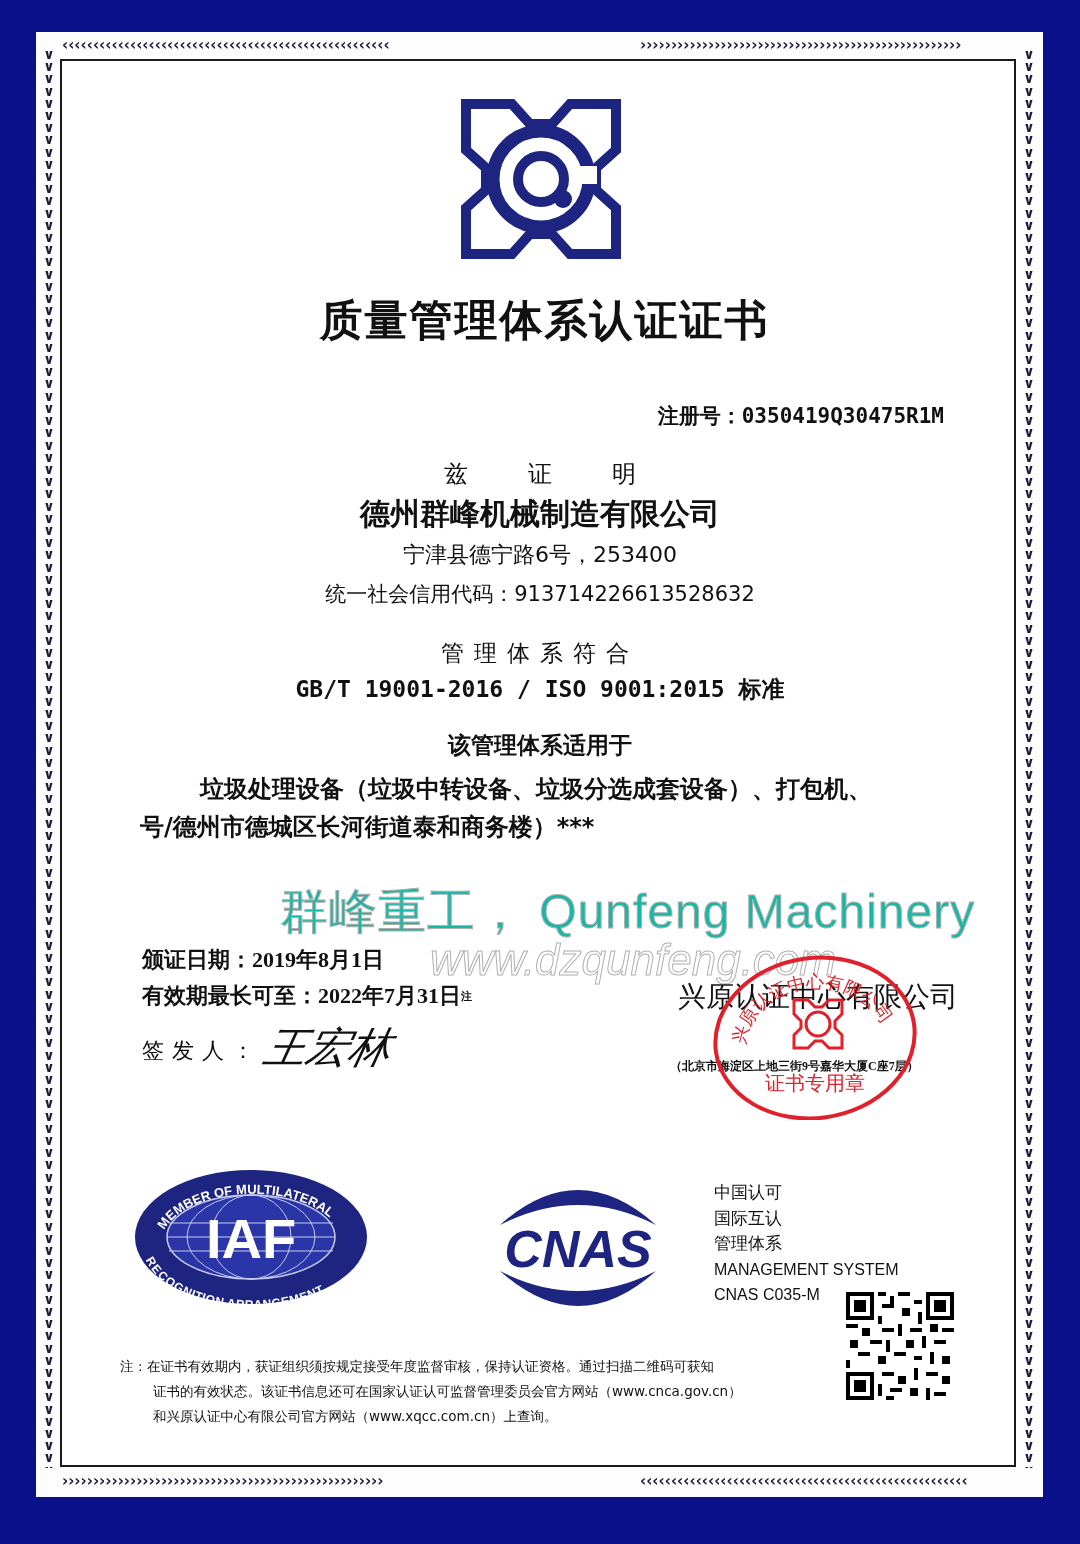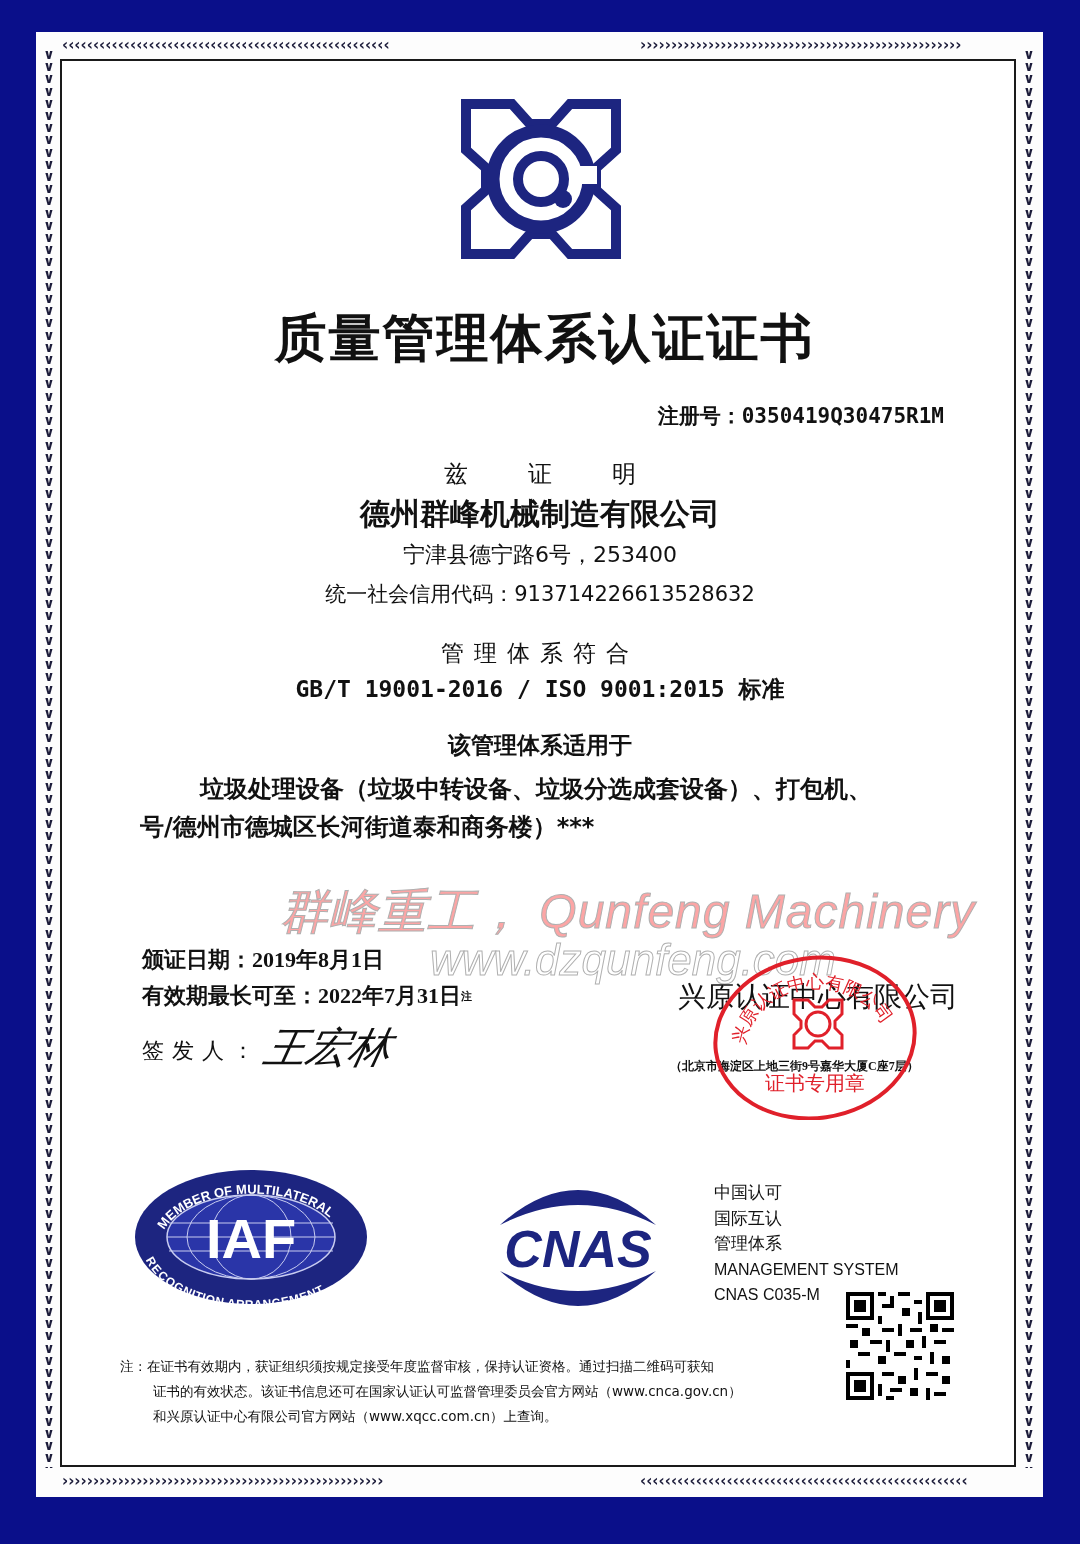--- a/index.html
+++ b/index.html
@@ -22,36 +22,36 @@
     color:#1c1c3a; font-size:15px; line-height:15px; letter-spacing:0px;
     white-space:nowrap; overflow:hidden;
   }
   .chev-col {
     position:absolute; width:18px; font-family:"DejaVu Sans",sans-serif; font-weight:bold;
     color:#1c1c3a; font-size:14px; line-height:12.2px; text-align:center;
     overflow:hidden; word-break:break-all;
   }
   .abs { position:absolute; }
   .center { text-align:center; left:0; right:0; }
-  .title { top:304px; font-size:52px; font-weight:bold; letter-spacing:2px;padding-left:9px; }
+  .title { top:292px; font-size:43px; font-weight:bold; letter-spacing:2px;padding-left:9px; }
   .regno { top:402px; right:136px; font-size:21px; font-weight:bold; font-family:"DejaVu Sans Mono","Liberation Mono",monospace; }
   .hereby { top:458px; font-size:24px; word-spacing:0; }
   .hereby span { display:inline-block; margin:0 30px; }
   .company { top:494px; font-size:30px; font-weight:bold; }
   .addr { top:540px; font-size:22px; }
   .credit { top:580px; font-size:21px; }
   .conform { top:638px; font-size:23px; letter-spacing:10px; }
   .standard { top:674px; font-size:23px; font-weight:bold; font-family:"DejaVu Sans Mono","Liberation Mono",monospace; }
   .applies { top:730px; font-size:23px;font-weight:bold; }
   .scope {
     left:140px; top:770px; width:820px; font-size:24px; font-weight:bold; line-height:38px;
   }
   .scope .indent { padding-left:60px; }
   .watermark1 {
-    left:280px; top:880px; font-size:48px; font-style:italic; color:#fca5a5;
+    left:280px; top:880px; font-size:48px; color:#14b8a6;
     -webkit-text-stroke:1px #b0b0b0; letter-spacing:1px; font-family:"Liberation Sans",sans-serif;
   }
   .watermark2 {
     left:430px; top:935px; font-size:44px; font-style:italic; color:#ffffff;
     -webkit-text-stroke:1px #b0b0b0; font-family:"Liberation Sans",sans-serif;
   }
   .dates { left:142px; top:942px; font-size:22px; line-height:36px; font-family:"Liberation Serif","DejaVu Serif",serif; font-weight:bold;}
   .dates sup { font-size:11px; vertical-align:top; }
   .issuer { left:678px; top:978px; font-size:28px; font-family:"Liberation Serif","DejaVu Serif",serif; }
   .issuer-addr { left:670px; top:1058px; font-size:12px; font-weight:bold; font-family:"Liberation Serif","DejaVu Serif",serif;}

